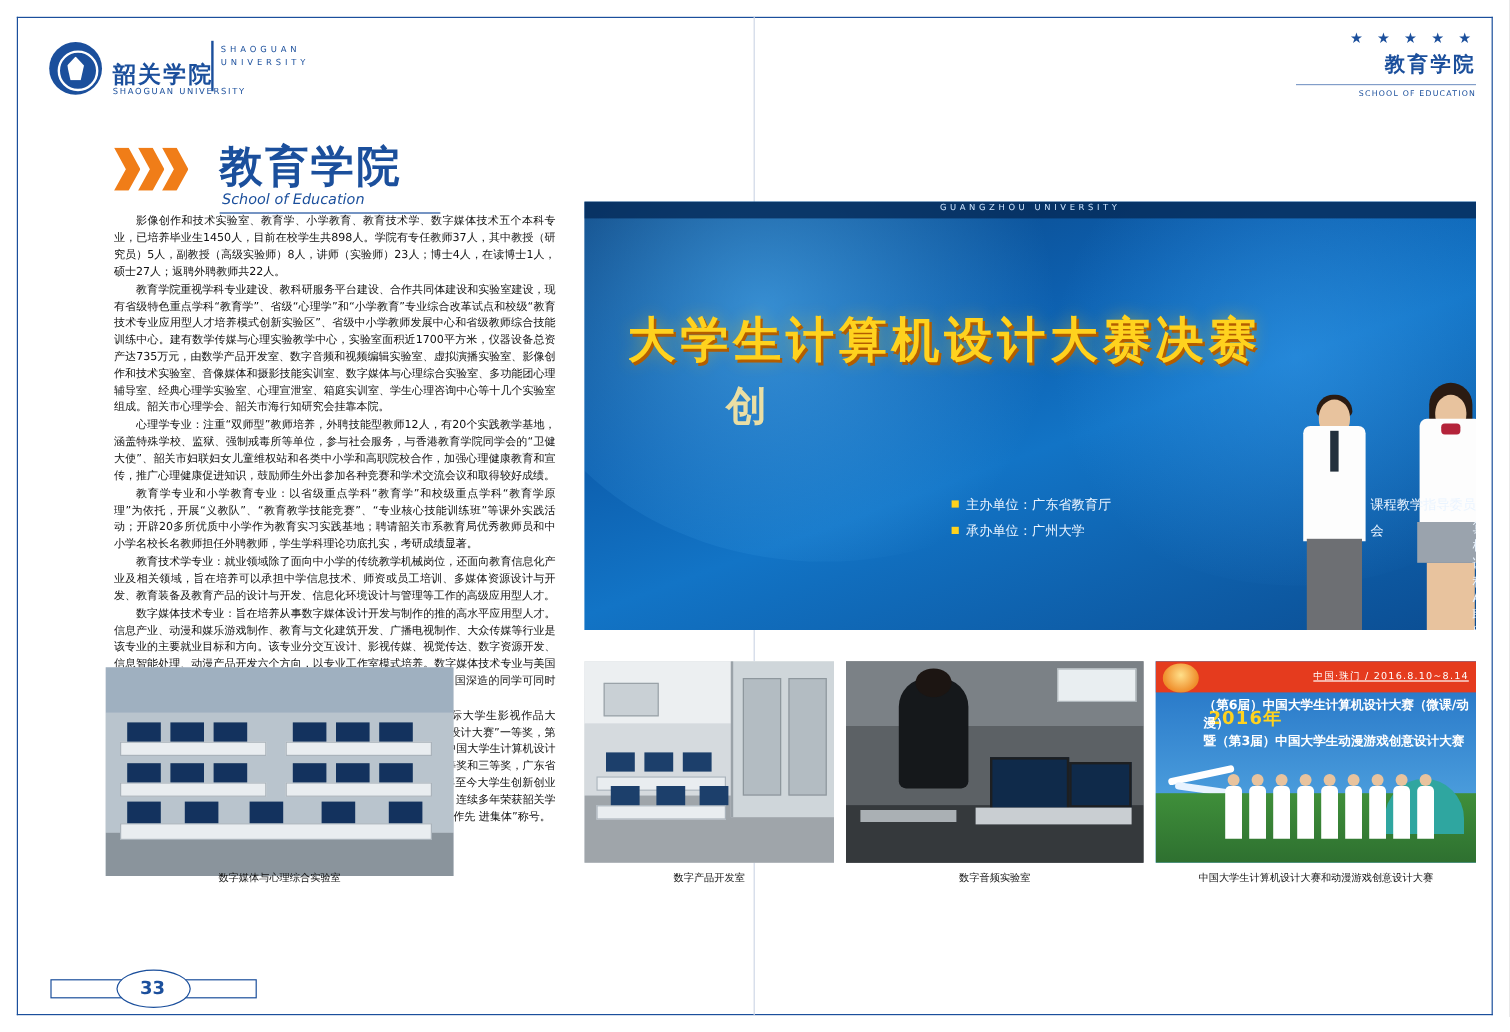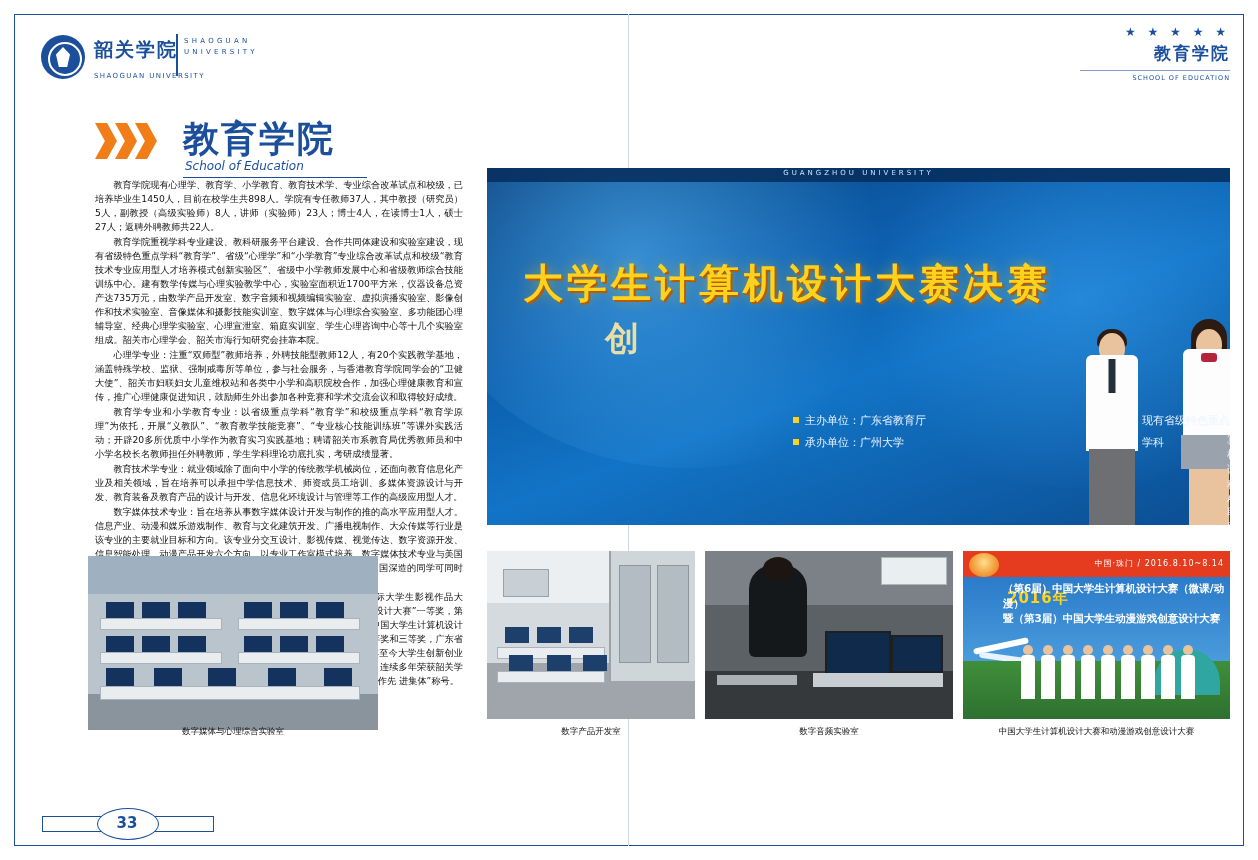--- a/index.html
+++ b/index.html
@@ -16,21 +16,21 @@
 
   
   .logo{position:absolute;left:40px;top:32px;width:230px;height:48px;display:flex;align-items:flex-end;}
   .logo-mark{width:46px;height:46px;flex:0 0 46px;position:relative;}
   .logo-mark .ring{position:absolute;left:1px;top:1px;width:44px;height:44px;border-radius:50%;background:#1b4f9c;}
   .logo-mark .ring:after{content:"";position:absolute;left:7px;top:7px;width:30px;height:30px;border-radius:50%;border:2px solid #ffffff;}
   .logo-mark .ring:before{content:"";position:absolute;left:15px;top:12px;width:14px;height:20px;background:#ffffff;
     clip-path:polygon(50% 0,100% 38%,80% 100%,20% 100%,0 38%);}
   .logo-text{margin-left:8px;line-height:1.05;}
   .logo-cn{font-size:19px;font-weight:bold;color:#1b4f9c;letter-spacing:2px;}
-  .logo-en{font-size:7px;color:#1b4f9c;letter-spacing:1.4px;margin-top:13px;}
+  .logo-en{font-size:7px;color:#1b4f9c;letter-spacing:1.4px;margin-top:0;}
   .logo-bar{position:absolute;left:176px;top:34px;width:2px;height:42px;background:#1b4f9c;}
   .logo-side{position:absolute;left:184px;top:36px;font-size:7px;color:#1b4f9c;line-height:1.5;letter-spacing:0.5px;}
 
   
   .hdr-right{position:absolute;right:28px;top:26px;width:150px;height:58px;text-align:right;}
   .hdr-stars{color:#1b4f9c;font-size:12px;letter-spacing:4px;line-height:1;}
   .hdr-title{font-size:17px;font-weight:bold;color:#1b4f9c;letter-spacing:2px;margin-top:4px;}
   .hdr-underline{margin-top:5px;height:1px;background:#1b4f9c;opacity:.55;}
   .hdr-sub{font-size:6.5px;color:#1b4f9c;letter-spacing:1px;margin-top:3px;}
 
@@ -87,21 +87,21 @@
   .photo{position:absolute;overflow:hidden;}
   .cap{position:absolute;font-size:8.5px;color:#111;text-align:center;width:100%;}
   .p1{left:88px;top:556px;width:290px;height:174px;background:linear-gradient(180deg,#cfd6dd,#b6bfc9);}
   .p2{left:487px;top:551px;width:208px;height:168px;background:linear-gradient(180deg,#dfe3e6,#c3c9ce);}
   .p3{left:705px;top:551px;width:248px;height:168px;background:linear-gradient(180deg,#7d8186,#3f4347);}
   .p4{left:963px;top:551px;width:267px;height:168px;background:linear-gradient(180deg,#2171c4,#5fb2e8);}
   .desk{position:absolute;background:#e9edf0;border:1px solid #aab3bb;}
 
   .p4-band{position:absolute;left:0;top:0;width:100%;height:26px;background:#e53b1e;}
   .p4-band .y{color:#ffd21e;font-weight:bold;font-size:15px;position:absolute;left:44px;top:4px;letter-spacing:1px;margin-top:34px;}
-  .p4-band .meta{position:absolute;right:6px;top:7px;font-size:8px;color:#fff;letter-spacing:1px;}
+  .p4-band .meta{position:absolute;right:6px;top:7px;font-size:8px;color:#fff;letter-spacing:1px;text-decoration:underline;}
   .p4-t1{position:absolute;left:40px;top:30px;font-size:10.5px;color:#ffffff;font-weight:bold;line-height:15px;}
   .p4-green{position:absolute;left:0;bottom:0;width:100%;height:58px;background:linear-gradient(180deg,#3f8f3a,#2e7030);}
   .p4-team{position:absolute;left:58px;bottom:20px;width:180px;height:52px;}
   .p4-team i{position:absolute;bottom:0;width:14px;height:44px;background:#fff;border-radius:4px 4px 0 0;display:block;}
   .p4-team i:before{content:"";position:absolute;left:2px;top:-10px;width:10px;height:10px;border-radius:50%;background:#e8c39e;}
   .mascot{position:absolute;left:6px;top:2px;width:30px;height:24px;}
 
   
   .pg{position:absolute;bottom:22px;width:170px;height:30px;}
   .pg .bar{position:absolute;left:0;top:8px;width:170px;height:14px;border:1px solid #1b4f9c;}
@@ -146,21 +146,21 @@
         <span></span>
         <span></span>
         <span></span>
       </div>
     <div class="title-cn">教育学院</div>
     <div class="title-en">School of Education</div>
     <div class="title-rule"></div>
   </div>
 
   <div class="col">
-    <p>教育学院现有心理学、教育学、小学教育、教育技术学、专业综合改革试点和校级，已培养毕业生1450人，目前在校学生共898人。学院有专任教师37人，其中教授（研究员）5人，副教授（高级实验师）8人，讲师（实验师）23人；博士4人，在读博士1人，硕士27人；返聘外聘教师共22人。</p>
+    <p>影像创作和技术实验室、教育学、小学教育、教育技术学、数字媒体技术五个本科专业，已培养毕业生1450人，目前在校学生共898人。学院有专任教师37人，其中教授（研究员）5人，副教授（高级实验师）8人，讲师（实验师）23人；博士4人，在读博士1人，硕士27人；返聘外聘教师共22人。</p>
     <p>教育学院重视学科专业建设、教科研服务平台建设、合作共同体建设和实验室建设，现有省级特色重点学科“教育学”、省级“心理学”和“小学教育”专业综合改革试点和校级“教育技术专业应用型人才培养模式创新实验区”、省级中小学教师发展中心和省级教师综合技能训练中心。建有数学传媒与心理实验教学中心，实验室面积近1700平方米，仪器设备总资产达735万元，由数学产品开发室、数字音频和视频编辑实验室、虚拟演播实验室、影像创作和技术实验室、音像媒体和摄影技能实训室、数字媒体与心理综合实验室、多功能团心理辅导室、经典心理学实验室、心理宣泄室、箱庭实训室、学生心理咨询中心等十几个实验室组成。韶关市心理学会、韶关市海行知研究会挂靠本院。</p>
     <p>心理学专业：注重“双师型”教师培养，外聘技能型教师12人，有20个实践教学基地，涵盖特殊学校、监狱、强制戒毒所等单位，参与社会服务，与香港教育学院同学会的“卫健大使”、韶关市妇联妇女儿童维权站和各类中小学和高职院校合作，加强心理健康教育和宣传，推广心理健康促进知识，鼓励师生外出参加各种竞赛和学术交流会议和取得较好成绩。</p>
     <p>教育学专业和小学教育专业：以省级重点学科“教育学”和校级重点学科“教育学原理”为依托，开展“义教队”、“教育教学技能竞赛”、“专业核心技能训练班”等课外实践活动；开辟20多所优质中小学作为教育实习实践基地；聘请韶关市系教育局优秀教师员和中小学名校长名教师担任外聘教师，学生学科理论功底扎实，考研成绩显著。</p>
     <p>教育技术学专业：就业领域除了面向中小学的传统教学机械岗位，还面向教育信息化产业及相关领域，旨在培养可以承担中学信息技术、师资或员工培训、多媒体资源设计与开发、教育装备及教育产品的设计与开发、信息化环境设计与管理等工作的高级应用型人才。</p>
     <p>数字媒体技术专业：旨在培养从事数字媒体设计开发与制作的推的高水平应用型人才。信息产业、动漫和媒乐游戏制作、教育与文化建筑开发、广播电视制作、大众传媒等行业是该专业的主要就业目标和方向。该专业分交互设计、影视传媒、视觉传达、数字资源开发、信息智能处理、动漫产品开发六个方向，以专业工作室模式培养。数字媒体技术专业与美国旧金山艺术大学开展2（2年国内）+2（2年美国）联合培养，选择出国深造的同学可同时获得美国艺术学学位和学位。</p>
     <p>学生近年来在专业技能竞赛中成绩显著：在“2016年科讯杯国际大学生影视作品大赛”中团队独揽一等奖和二三等奖；荣获全国首届“移动互联网络创新设计大赛”一等奖，第六届“高等学校信息技术创新与实践活动”决赛微电影创作赛二等奖，中国大学生计算机设计大赛二等奖和三等奖；广东省普通高等学校大学生计算机设计大赛一等奖和三等奖，广东省本科高校师范生教学技能大赛一等奖、二等奖和三等奖若干。2012年至今大学生创新创业训练计划项目国家级立项4项，广东省立项12项。学院考研成绩突出，连续多年荣获韶关学院“考研工作突出贡献奖”；毕业生就业率与在98%以上，荣获“就业工作先 进集体”称号。</p>
   </div>
 
   <div class="main-photo photo">
     <div class="mp-glow"></div>
@@ -183,21 +183,21 @@
       <div class="torso" style="height:86px;"></div>
       <div class="bow"></div>
       <div class="skirt" style="top:116px;height:34px;"></div>
       <div class="legs" style="top:150px;height:56px;"></div>
     </div>
 
     <div class="mp-org">
       <span class="b"></span><span>主办单位：广东省教育厅</span><br>
       <span class="b"></span><span>承办单位：广州大学</span>
     </div>
-    <div class="mp-org2">现有省级特色重点学科</div>
+    <div class="mp-org2">课程教学指导委员会</div>
     <div class="mp-org3">算机课程AI联盟</div>
   </div>
 
   <div class="photo p1">
     <div style="position:absolute;left:0;top:0;width:100%;height:38px;background:#9fb0c0;"></div>
     <div style="position:absolute;left:0;top:38px;width:100%;height:100px;background:#b9c4cd;"></div>
     <div style="position:absolute;left:0;bottom:0;width:100%;height:36px;background:#8a949c;"></div>
     <div class="desk" style="left:12px;top:62px;width:120px;height:10px;"></div>
     <div class="desk" style="left:150px;top:62px;width:120px;height:10px;"></div>
     <div class="desk" style="left:12px;top:96px;width:120px;height:10px;"></div>

